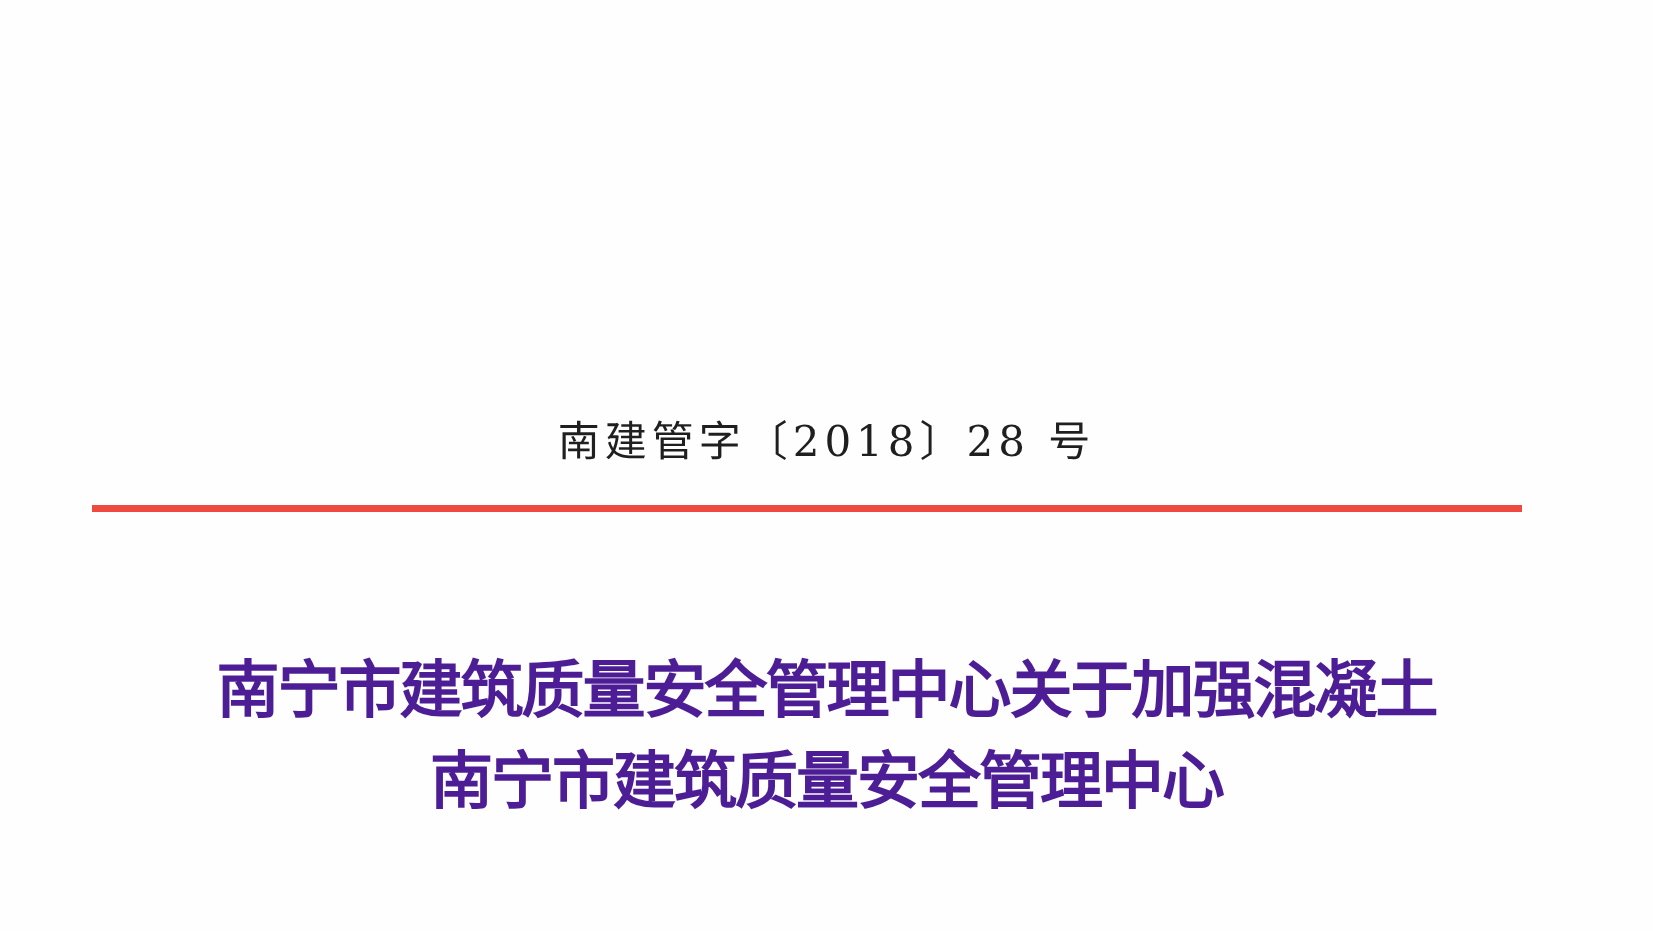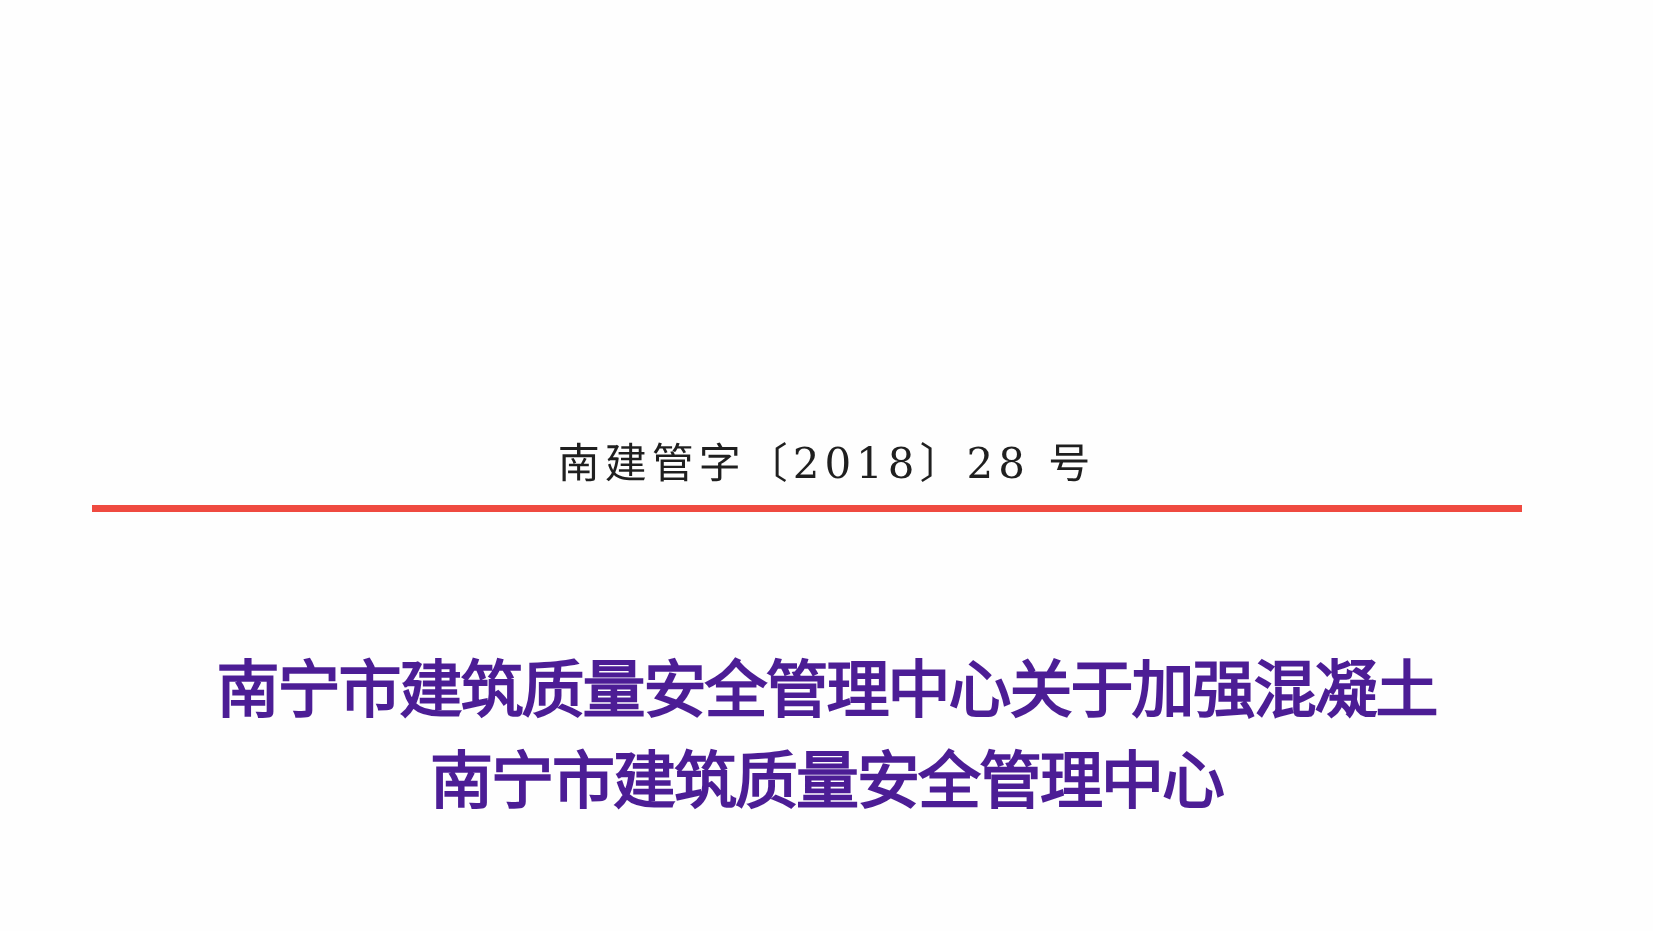--- a/index.html
+++ b/index.html
@@ -36,21 +36,20 @@
     top: 417px;
     left: 0;
     width: 100%;
     text-align: center;
     font-size: 42px;
     line-height: 1.2;
     font-weight: 400;
     letter-spacing: 5px;
     color: #1f1f1f;
     white-space: nowrap;
-    margin-top: 22px;
   }
   .red-divider {
     position: absolute;
     top: 505px;
     left: 92px;
     width: 1430px;
     height: 7px;
     background: #ef4a40;
   }
   .notice-title {

